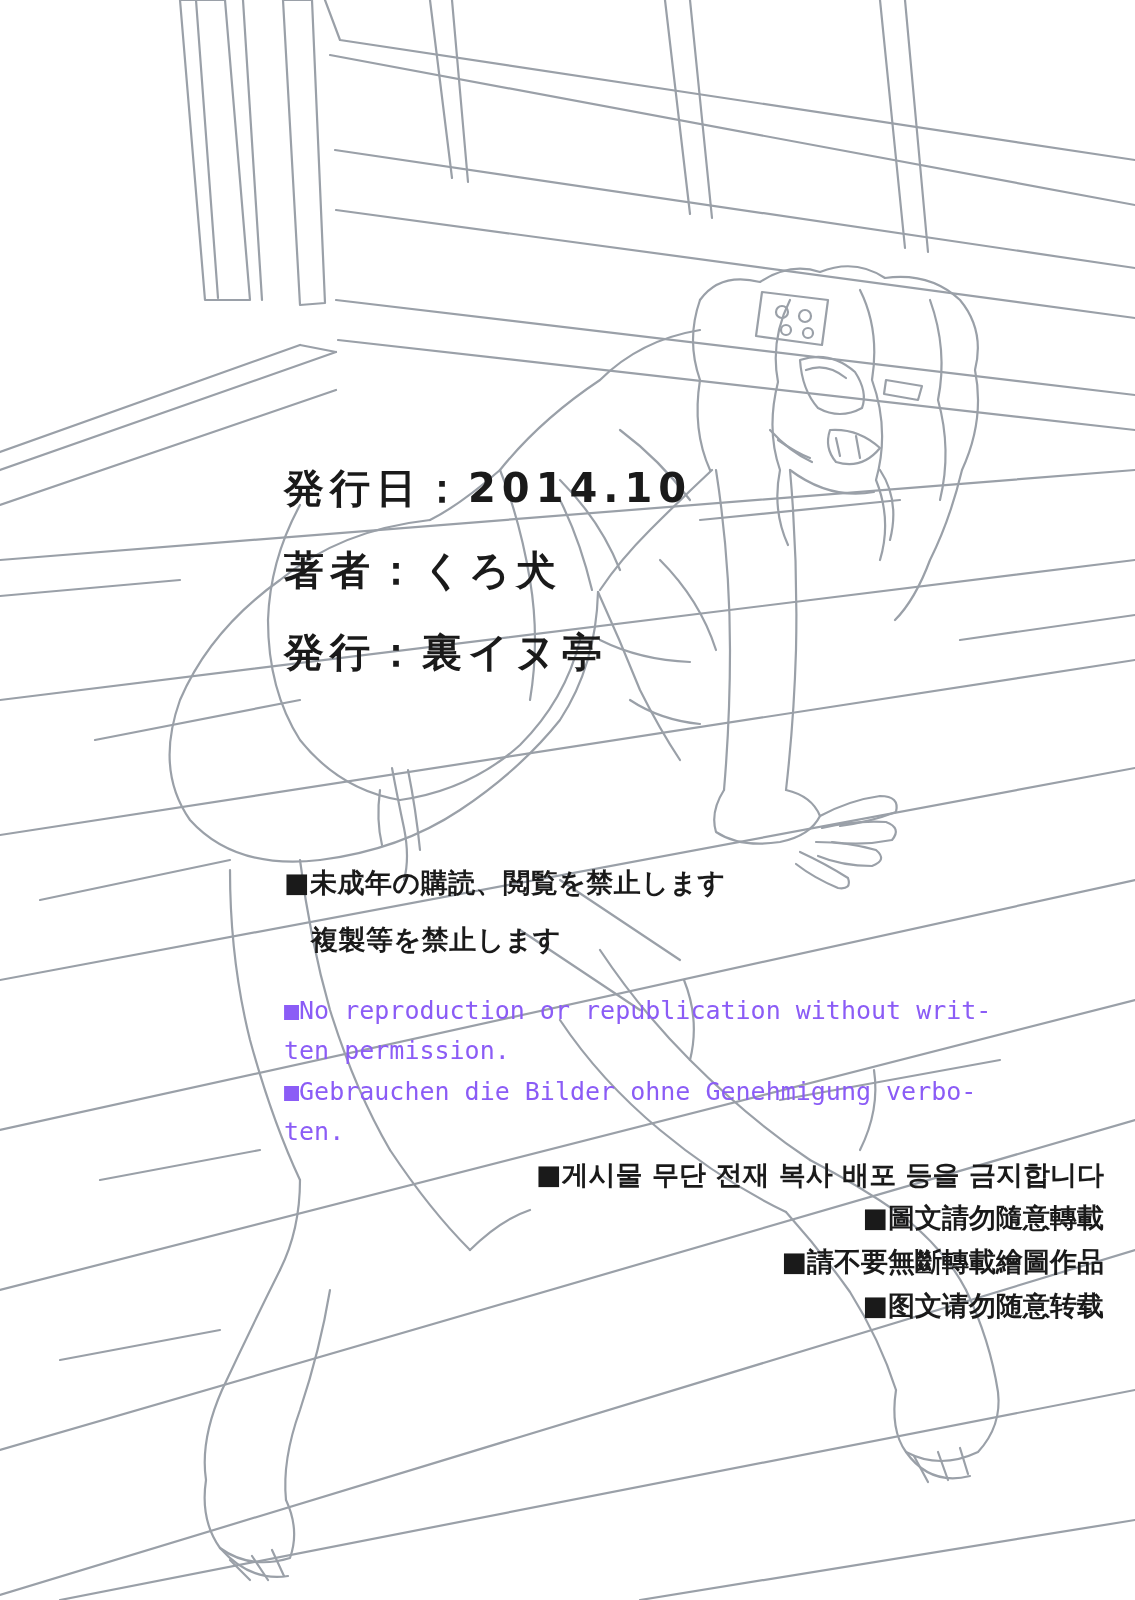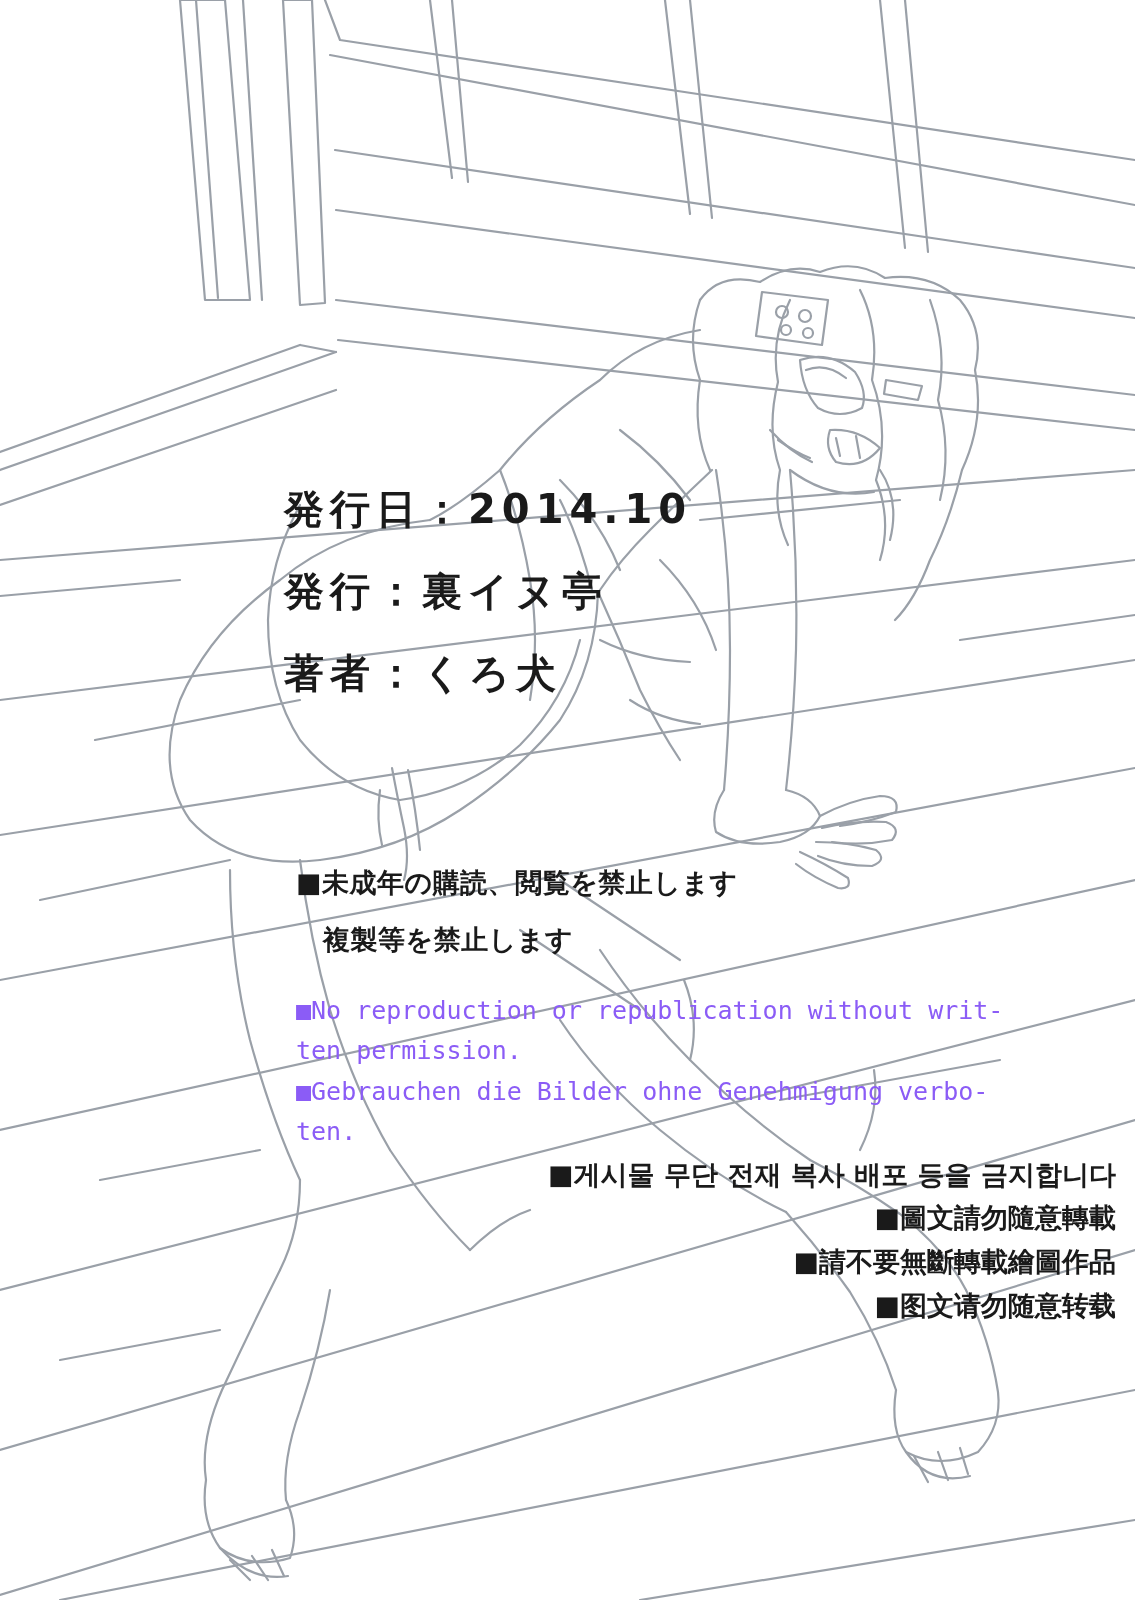--- a/index.html
+++ b/index.html
@@ -21,36 +21,36 @@
     pointer-events: none;
   }
   .art-layer svg {
     display: block;
     width: 1135px;
     height: 1600px;
   }
   .colophon {
     position: absolute;
     left: 284px;
-    top: 489px;
+    top: 468px;
     width: 800px;
   }
   .colophon-line {
     font-family: "DejaVu Sans", sans-serif;
     font-size: 40px;
     font-weight: 700;
     color: #1a1a1a;
     letter-spacing: 6px;
     line-height: 1.0;
     margin-bottom: 42px;
     white-space: nowrap;
   }
   .notices {
     position: absolute;
-    left: 296px;
+    left: 284px;
     top: 862px;
     width: 820px;
   }
   .notice-ja {
     font-family: "DejaVu Sans", sans-serif;
     font-size: 27px;
     font-weight: 700;
     color: #1a1a1a;
     line-height: 1.55;
     letter-spacing: 0.5px;
@@ -211,22 +211,22 @@
 
         <path d="M560 880 Q620 920 680 960"></path>
         <path d="M520 930 Q580 970 640 1010"></path>
         <path d="M470 1250 Q500 1220 530 1210"></path>
       </g>
     </svg>
   </div>
 
   <div class="colophon">
     <div class="colophon-line">発行日：2014.10</div>
+    <div class="colophon-line">著者：くろ犬</div>
     <div class="colophon-line">発行：裏イヌ亭</div>
-    <div class="colophon-line">著者：くろ犬</div>
   </div>
 
   <div class="notices">
     <div class="notice-ja">■未成年の購読、閲覧を禁止します</div>
     <div class="notice-ja indent">複製等を禁止します</div>
 
     <div class="notice-gap"></div>
 
     <div class="notice-latin">■No reproduction or republication without writ-</div>
     <div class="notice-latin">ten permission.</div>

